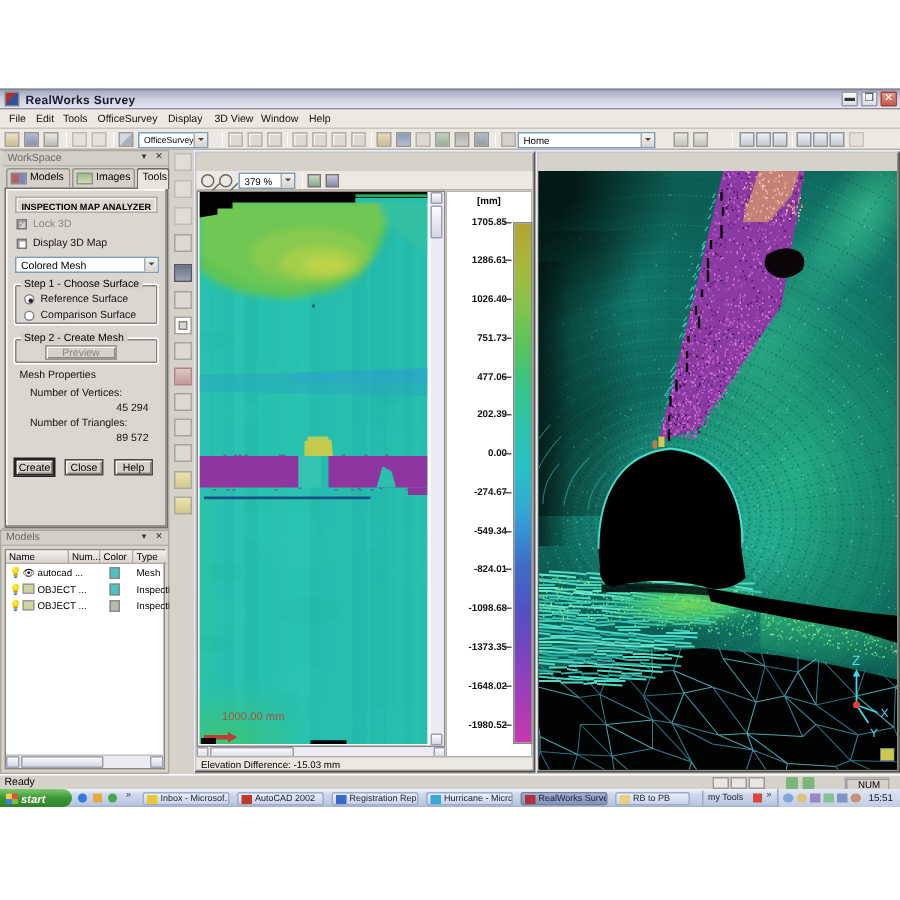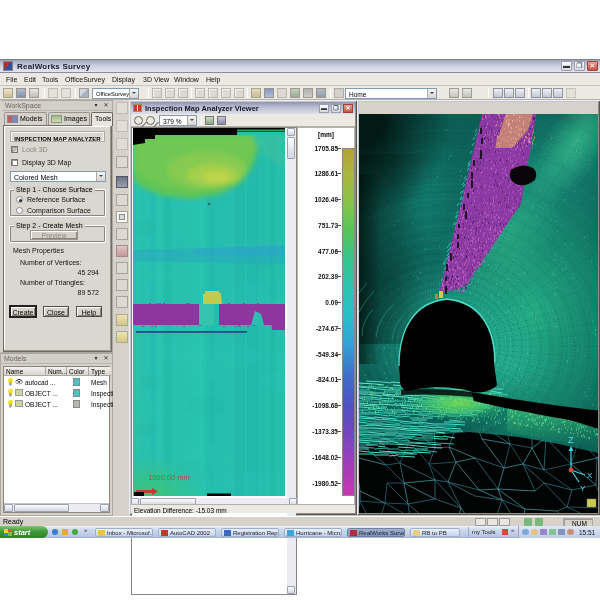--- a/index.html
+++ b/index.html
@@ -47,21 +47,21 @@
 #vtb{position:absolute;left:113px;top:0;width:18px;height:416px;background:#d6d2ca;border-right:1px solid #b8b4ac;}
 .vi{position:absolute;left:3px;width:12px;height:12px;font-size:9px;line-height:12px;text-align:center;color:#666;}
 
 .win{position:absolute;background:#d6d2ca;box-shadow:inset 1px 1px 0 #eceef4, inset -1px -1px 0 #55544e, inset 2px 2px 0 #c4c6d4, inset -2px -2px 0 #908e86;}
 .wt{position:absolute;left:2px;top:2px;right:2px;height:12px;background:linear-gradient(#8f93a8 0%,#b9bcd0 40%,#dcdee9 100%);color:#15152a;font-weight:bold;font-size:7.5px;padding:1.5px 0 0 14px;}
 .wt .ico2{position:absolute;left:2px;top:2px;width:9px;height:8px;background:linear-gradient(90deg,#c23a30 0 38%,#e8e6e0 38% 62%,#c23a30 62%);border:1px solid #994;}
 .wbtn2{position:absolute;top:1.5px;width:10px;height:9px;border:1px solid #9a9dae;background:linear-gradient(#fdfdfe,#d4d7e4);font-size:6px;line-height:7px;text-align:center;color:#333;}
 .wbtn2.cl{background:linear-gradient(#e89a90,#c4574a);color:#fff;border-color:#a04438;}
 
 #iwtb{position:absolute;left:2px;top:14px;right:2px;height:13px;background:#ece9e2;border-bottom:1px solid #b5b1a8;}
-#iview{position:absolute;left:2px;top:27px;width:166px;height:468px;background:#fff;border:1px solid #8a867e;padding-left:44px;}
+#iview{position:absolute;left:2px;top:27px;width:166px;height:371px;background:#fff;border:1px solid #8a867e;padding-left:44px;}
 #iscale{position:absolute;left:168px;top:27px;width:58px;height:378px;background:#fff;border:1px solid #b5b1a8;}
 .sv{position:absolute;right:16px;font-size:6.5px;font-weight:bold;color:#111;text-align:right;width:40px;}
 #istat{position:absolute;left:2px;bottom:2px;right:2px;height:9px;background:#ece9e2;border-top:1px solid #b5b1a8;font-size:6.5px;padding:1.5px 0 0 3px;}
 
 .sbv{position:absolute;background:#eceaf2;}
 .sbtn{position:absolute;background:linear-gradient(#fdfdfe,#d4d6e2);border:1px solid #9ca0b4;border-radius:1px;}
 
 #status{position:absolute;left:0;top:457px;width:600px;height:10px;background:#d6d2ca;border-top:1px solid #fff;font-size:7px;}
 
 #task{position:absolute;left:0;top:467px;width:600px;height:12px;background:linear-gradient(#eef3fb 0%,#cfd9ec 30%,#bac7e0 85%,#9fb0d0 100%);}
@@ -226,23 +226,20 @@
         <div class="vi" style="top:128px;background:#dcd9d2;border:1px solid #a8a49c;width:12px;height:12px;"></div>
         <div class="vi" style="top:145px;background:linear-gradient(#e0c4c4,#c49898);border:1px solid #a88;width:12px;height:12px;"></div>
         <div class="vi" style="top:162px;background:#dcd9d2;border:1px solid #a8a49c;width:12px;height:12px;"></div>
         <div class="vi" style="top:179px;background:#dcd9d2;border:1px solid #a8a49c;width:12px;height:12px;"></div>
         <div class="vi" style="top:196px;background:#dcd9d2;border:1px solid #a8a49c;width:12px;height:12px;"></div>
         <div class="vi" style="top:214px;background:linear-gradient(#ece4b0,#d4c888);border:1px solid #aa9;width:12px;height:12px;"></div>
         <div class="vi" style="top:231px;background:linear-gradient(#ece4b0,#d4c888);border:1px solid #aa9;width:12px;height:12px;"></div>
       </div>
 
     <div class="win" style="left:129px;top:0;width:228px;height:415px;">
-      <div class="wt"><span class="ico2"></span>Inspection Map Analyzer Viewer
-        <div class="wbtn2" style="right:26px;">▬</div><div class="wbtn2" style="right:14px;">❐</div><div class="wbtn2 cl" style="right:2px;">✕</div>
-      </div>
       <div id="iwtb">
         <div class="ti" style="left:3px;top:2px;width:9px;height:9px;border:1.5px solid #666;border-radius:50%;"></div>
         <div class="ti" style="left:5px;top:4px;width:9px;height:9px;border-right:1.5px solid #666;transform:rotate(45deg);"></div>
         <div class="ti" style="left:15px;top:2px;width:9px;height:9px;border:1.5px solid #666;border-radius:50%;"></div>
         <div class="ti" style="left:17px;top:4px;width:9px;height:9px;border-right:1.5px solid #666;transform:rotate(45deg);"></div>
         <div class="combo" style="left:28px;top:1px;width:38px;height:11px;">
             <span class="tx" style="font-size:6.5px;">379 %</span>
             <span class="ar"></span>
           </div>
         <div class="sep" style="left:70px;"></div>

